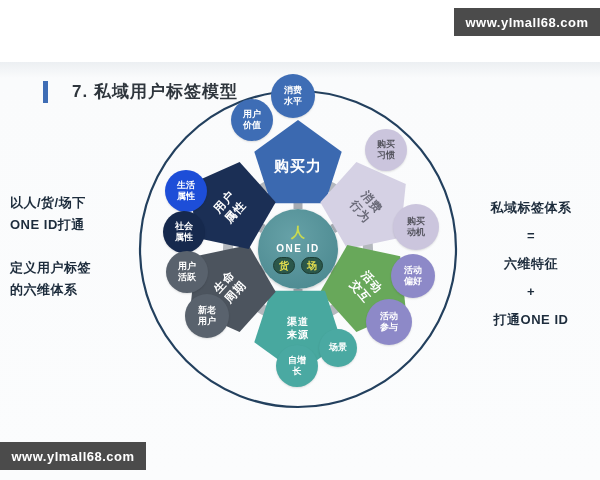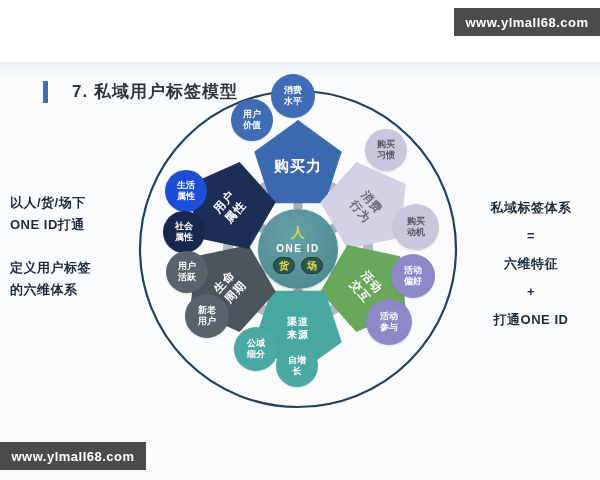--- a/index.html
+++ b/index.html
@@ -118,24 +118,23 @@
     <div class="sat" style="left: 231px; top: 99px; height: 42px; width: 42px; background: rgb(62, 109, 181); color: rgb(255, 255, 255);">用户
 价值</div>
     <div class="sat" style="left: 165px; top: 170px; height: 42px; width: 42px; background: #1d4ed8; color: rgb(255, 255, 255);">生活
 属性</div>
     <div class="sat" style="left: 163px; top: 211px; height: 42px; width: 42px; background: rgb(22, 41, 77); color: rgb(255, 255, 255);">社会
 属性</div>
     <div class="sat" style="left: 166px; top: 251px; height: 42px; width: 42px; background: rgb(89, 98, 109); color: rgb(255, 255, 255);">用户
 活跃</div>
     <div class="sat" style="left: 185px; top: 294px; height: 44px; width: 44px; background: rgb(89, 98, 109); color: rgb(255, 255, 255);">新老
 用户</div>
-    <div class="sat" style="left: 234px; top: 327px; height: 44px; width: 44px; background: rgb(74, 169, 162); color: rgb(255, 255, 255);">公域
-细分</div>
     <div class="sat" style="left: 276px; top: 345px; height: 42px; width: 42px; background: rgb(74, 169, 162); color: rgb(255, 255, 255);">自增
 长</div>
+    <div class="sat" style="left: 319px; top: 329px; height: 38px; width: 38px; background: rgb(74, 169, 162); color: rgb(255, 255, 255);">场景</div>
     <div class="sat" style="left: 366px; top: 299px; height: 46px; width: 46px; background: rgb(141, 137, 200); color: rgb(255, 255, 255);">活动
 参与</div>
     <div class="sat" style="left: 391px; top: 254px; height: 44px; width: 44px; background: rgb(141, 137, 200); color: rgb(255, 255, 255);">活动
 偏好</div>
     <div class="sat" style="left: 393px; top: 204px; height: 46px; width: 46px; background: rgb(203, 197, 221); color: rgb(85, 85, 95);">购买
 动机</div>
     <div class="sat" style="left: 365px; top: 129px; height: 42px; width: 42px; background: rgb(203, 197, 221); color: rgb(85, 85, 95);">购买
 习惯</div>
   </div>
 

